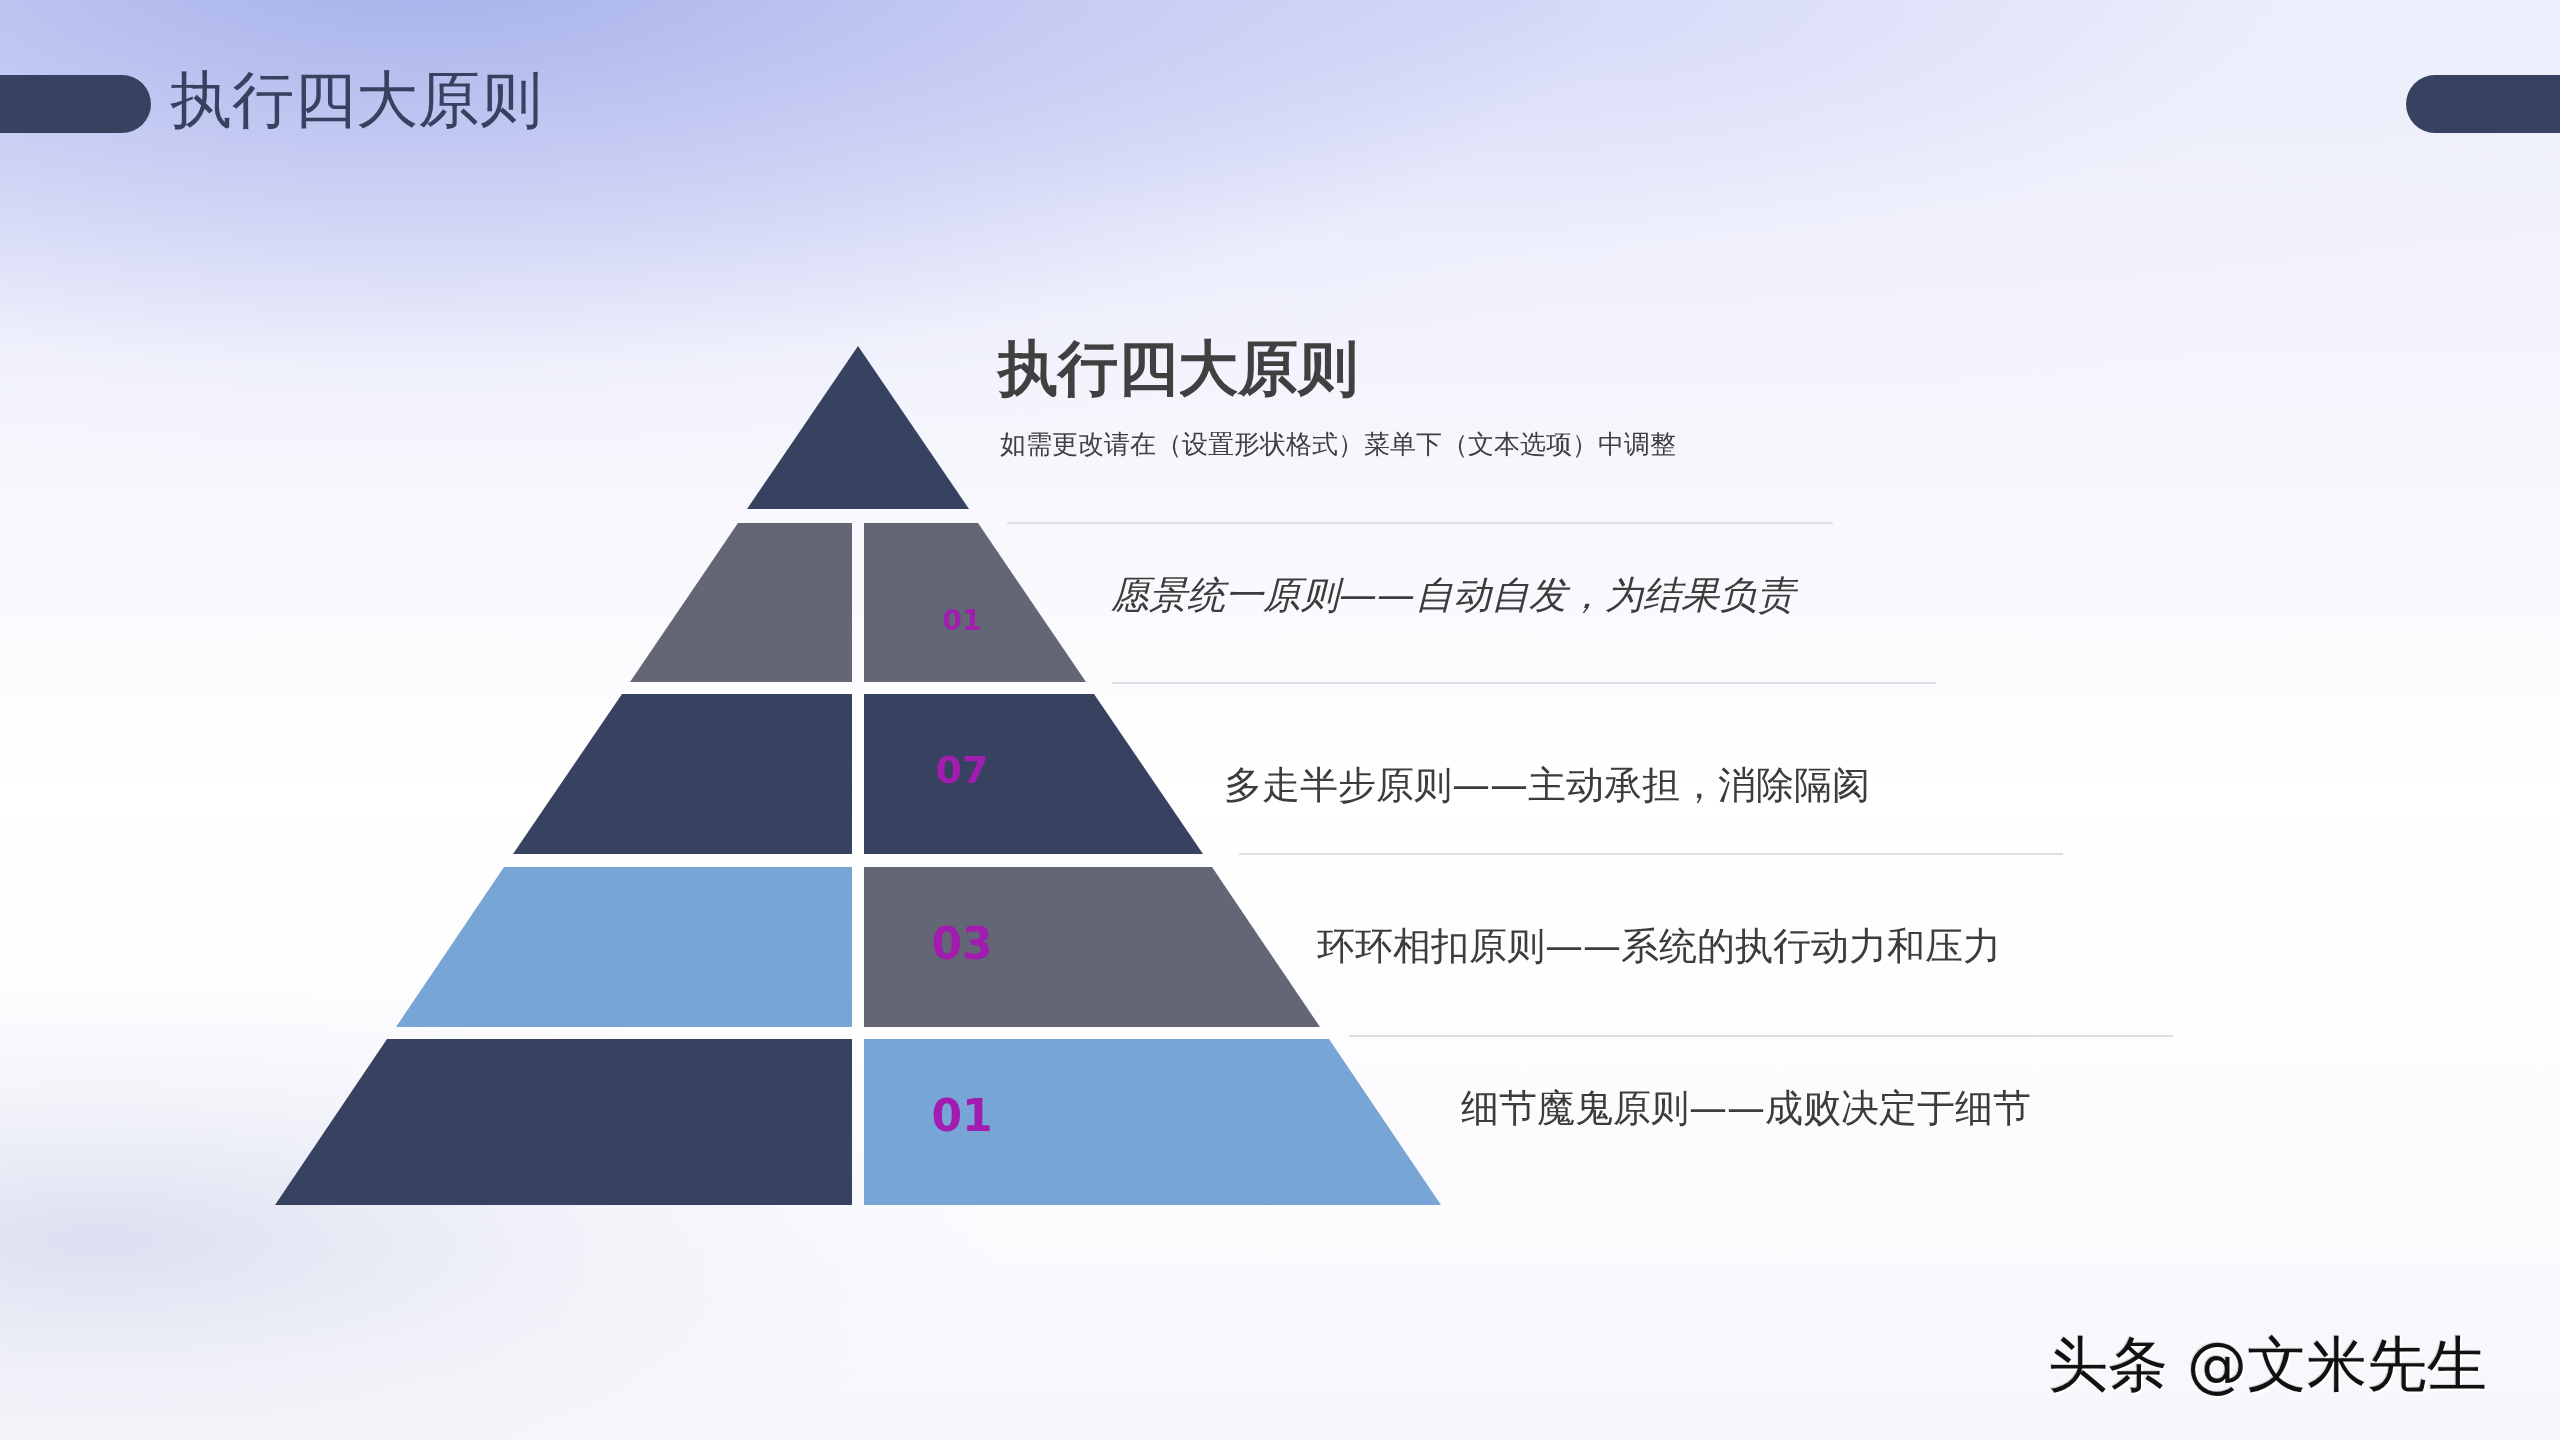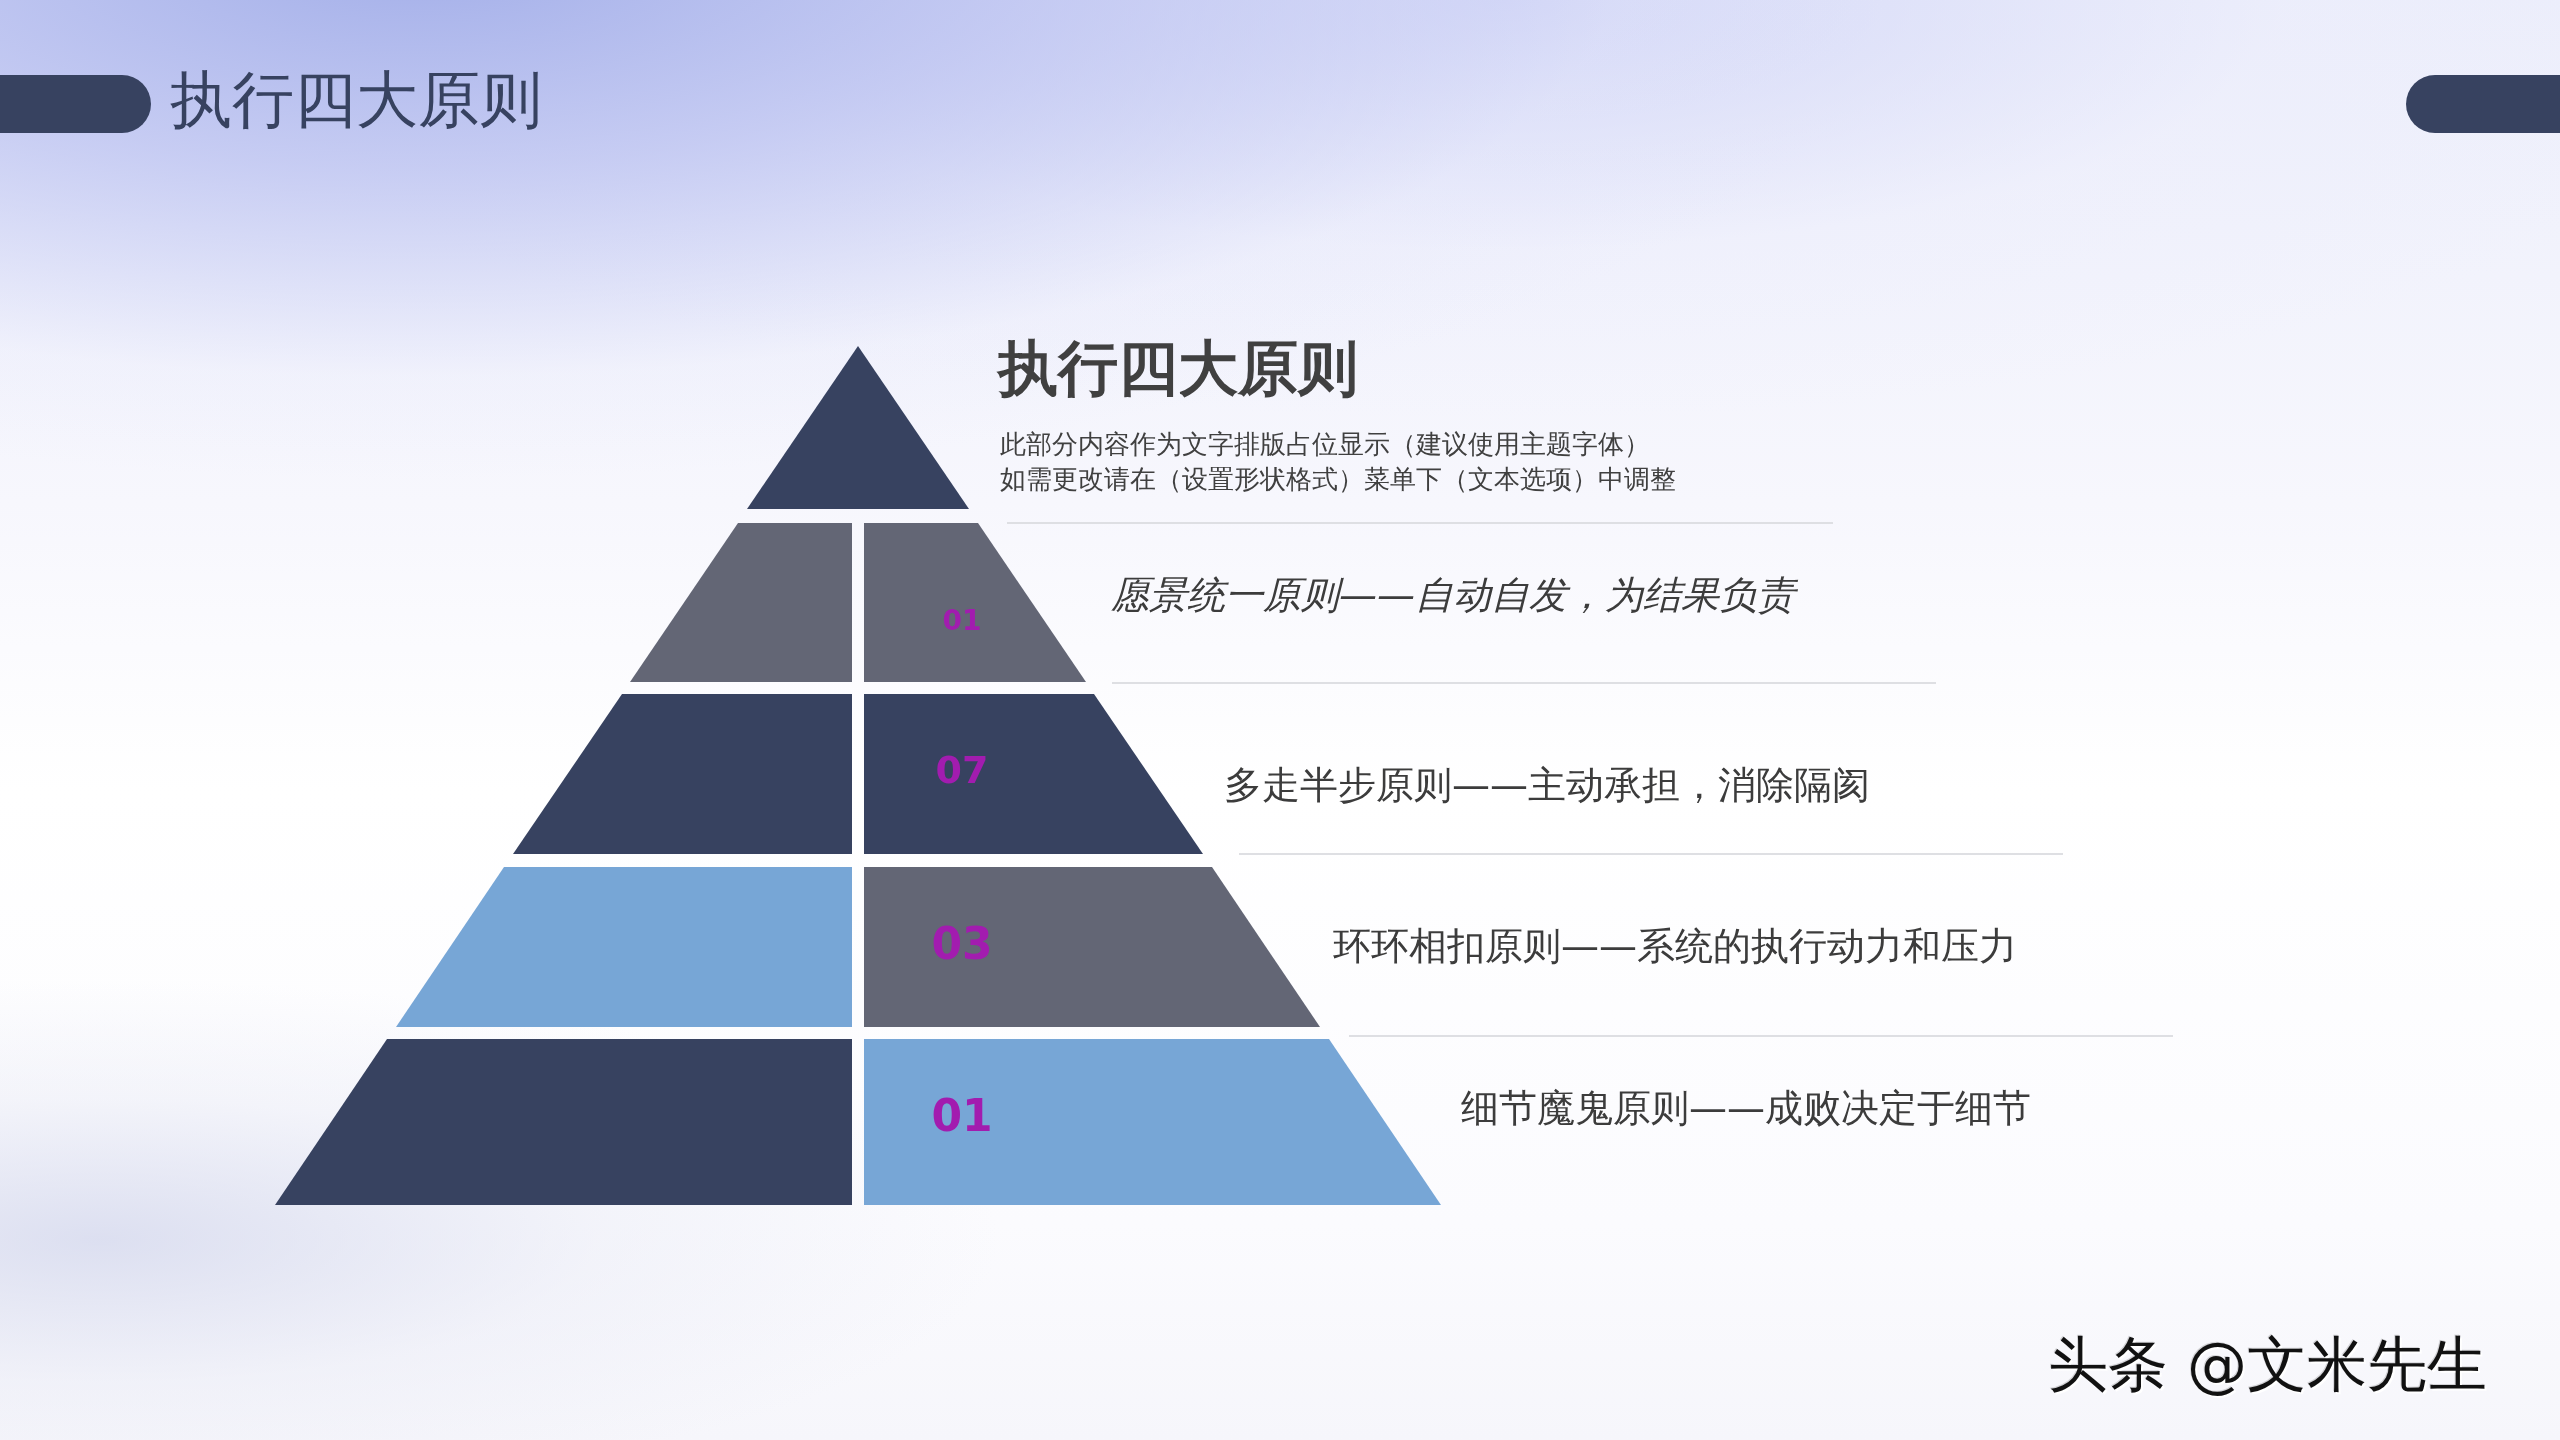--- a/index.html
+++ b/index.html
@@ -66,30 +66,29 @@
   <polygon points="864,1039 1329,1039 1441,1205 864,1205" fill="#77a6d6"></polygon>
 </svg>
 
 <div class="num" style="left:902px; top:604px; font-size:28px; line-height:34px;">01</div>
 <div class="num" style="left:902px; top:747px; font-size:38px; line-height:46px;">07</div>
 <div class="num" style="left:902px; top:918px; font-size:44px; line-height:52px;">03</div>
 <div class="num" style="left:902px; top:1090px; font-size:44px; line-height:52px;">01</div>
 
 <div class="heading">执行四大原则</div>
 <div class="subtitle">
-  <div>此部分内容作为文字排版占位显示（建议使用主题字体）</div>
   <div>如需更改请在（设置形状格式）菜单下（文本选项）中调整</div>
 </div>
 
 <div class="divider" style="left:1007px; top:522px; width:826px;"></div>
 
 <div class="item-text" style="left:1111px; top:572px;font-style:italic;">愿景统一原则——自动自发，为结果负责</div>
 <div class="divider" style="left:1112px; top:682px; width:824px;"></div>
 
 <div class="item-text" style="left:1224px; top:762px;">多走半步原则——主动承担，消除隔阂</div>
 <div class="divider" style="left:1239px; top:853px; width:824px;"></div>
 
-<div class="item-text" style="left:1317px; top:923px;margin-left:16px;">环环相扣原则——系统的执行动力和压力</div>
+<div class="item-text" style="left:1317px; top:923px;">环环相扣原则——系统的执行动力和压力</div>
 <div class="divider" style="left:1349px; top:1035px; width:824px;"></div>
 
 <div class="item-text" style="left:1461px; top:1085px;">细节魔鬼原则——成败决定于细节</div>
 
 <div class="watermark">头条 @文米先生</div>
 
 </body></html>

